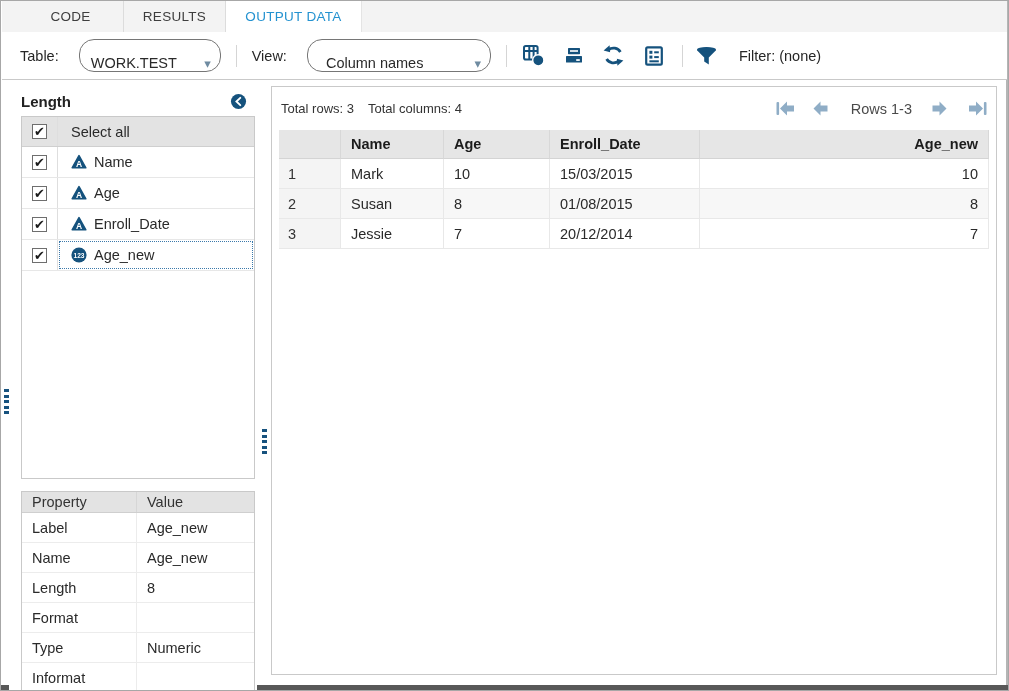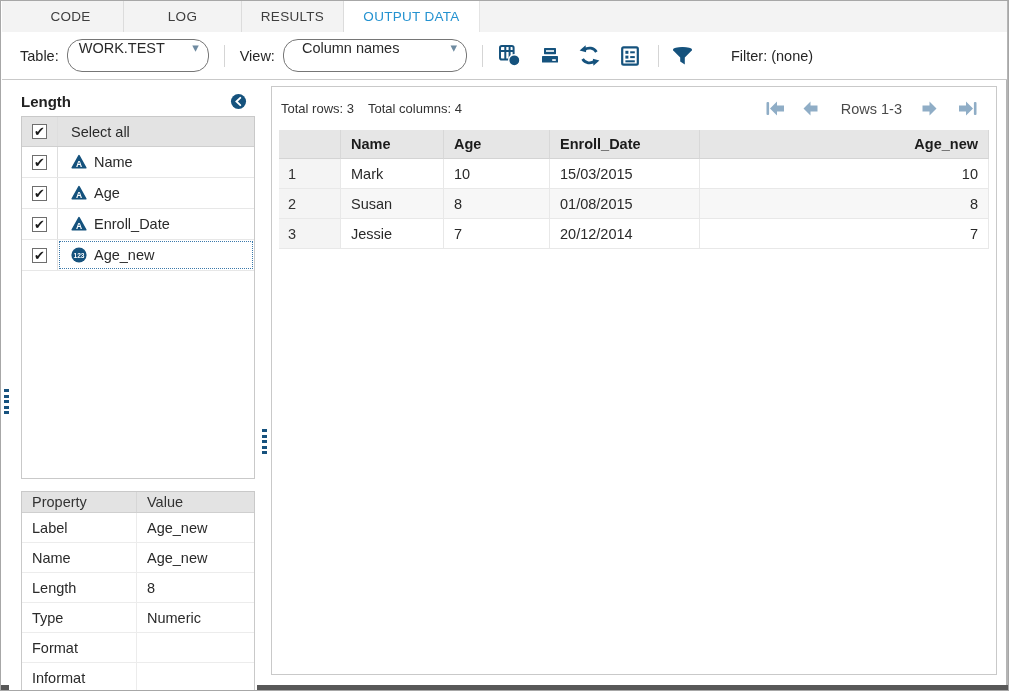--- a/index.html
+++ b/index.html
@@ -17,30 +17,30 @@
   .tab { display:flex; align-items:center; justify-content:center;
     font-size:13.5px; color:#3e3e3e; letter-spacing:.3px; cursor:pointer;
     border-right:1px solid #dcdcdc; }
   .tab.t0 { width:106px; } .tab.t1 { width:118px; } .tab.t2 { width:102px; }
   .tab.active { width:136px; background:#fff; color:#2492d0; border-right:1px solid #e4e4e4; }
   
   .toolbar { position:absolute; left:1px; top:31px; right:1px; height:48px;
     background:#fff; border-bottom:1px solid #c9c9c9;
     display:flex; align-items:center; padding-left:18px; font-size:14.5px; }
   .tb-label { color:#262626; }
-  .selectbox { margin-left:8px; height:33px; background:#fff;
-    border:1px solid #767676; border-radius:15px; display:flex; align-items:flex-start;
+  .selectbox { margin-left:20px; height:33px; background:#fff;
+    border:1px solid #767676; border-radius:15px; display:flex; align-items:flex-end;
     justify-content:space-between; padding:0 9px 0 11px; cursor:pointer; }
   .selectbox.w1 { width:142px; } .selectbox.w2 { width:184px;padding-left:18px; }
   .selectbox .chev { color:#6f8ba1; font-size:13px; margin-left:8px; font-family:"DejaVu Sans",sans-serif; }
   .tb-sep { width:1px; height:22px; background:#d5d5d5; margin:0 15px; }
   .iconbtn { width:24px; height:24px; display:flex; align-items:center; justify-content:center;
     margin-right:16px; cursor:pointer; }
   .iconbtn svg { display:block; }
-  .filter-text { color:#262626; margin-left:20px; }
+  .filter-text { color:#262626; margin-left:4px; }
   
   .gutter-handle { position:absolute; left:3px; top:388px; width:5px; height:26px;
     background:repeating-linear-gradient(to bottom,#17527e 0 3px,transparent 3px 5.6px); cursor:ew-resize; }
   .vsplit-handle { position:absolute; left:261px; top:428px; width:5px; height:26px;
     background:repeating-linear-gradient(to bottom,#17527e 0 3px,transparent 3px 5.6px); cursor:ew-resize; }
   .hsplit-handle { position:absolute; left:120px; top:484px; width:28px; height:5px;
     background:repeating-linear-gradient(to right,#17527e 0 3px,transparent 3px 5.6px); cursor:ns-resize; }
   
   .colpanel { position:absolute; left:8px; top:79px; width:248px; bottom:0; background:#fff; }
   .colpanel-head { position:absolute; left:12px; right:10px; top:10px; height:22px;
@@ -67,21 +67,21 @@
   .prop-cell-k { width:115px; padding-left:10px; align-self:stretch; display:flex; align-items:center;
     border-right:1px solid #ececec; }
   .prop-row.header .prop-cell-k { border-right:1px solid #d6d6d6; }
   .prop-cell-v { flex:1; padding-left:10px; }
   
   .mainpanel { position:absolute; left:270px; top:85px; width:726px; height:589px;
     border:1px solid #c9c9c9; background:#fff; }
   .infobar { position:absolute; left:0; right:0; top:0; height:43px;
     display:flex; align-items:center; padding-left:9px; font-size:13px; color:#333; }
   .infobar .tstat { margin-right:14px; }
-  .pager { position:absolute; right:18px; top:0; height:43px; display:flex; align-items:center; gap:15px; }
+  .pager { position:absolute; right:8px; top:0; height:43px; display:flex; align-items:center; gap:15px; }
   .pager-btn { width:21px; height:17px; cursor:pointer; display:flex; align-items:center; }
   .pager-label { font-size:14.5px; color:#4a4a4a; padding:0 4px; }
   
   .grid { position:absolute; left:7px; right:7px; top:43px; font-size:14.5px; }
   .g-row { display:flex; height:30px; }
   .g-row.header { height:29px; background:#e6e6e6; font-weight:bold; color:#1c1c1c; }
   .g-cell { display:flex; align-items:center; padding:0 10px;
     border-right:1px solid #e8e8e8; border-bottom:1px solid #e8e8e8; overflow:hidden; }
   .g-row.header .g-cell { border-right:1px solid #d8d8d8; border-bottom:1px solid #d4d4d4; }
   .c-num { width:62px; padding-left:9px; }
@@ -92,23 +92,20 @@
 </style>
 </head>
 <body>
 
 <div class="window">
 
   <div class="tabbar">
     <div class="tab t0">
         <span>CODE</span>
       </div>
-    <div class="tab t1">
-        <span>LOG</span>
-      </div>
     <div class="tab t2">
         <span>RESULTS</span>
       </div>
     <div class="tab active">
         <span>OUTPUT DATA</span>
       </div>
   </div>
 
   <div class="toolbar">
     <span class="tb-label">Table:</span>
@@ -270,26 +267,26 @@
       </div>
       <div class="prop-row">
         <div class="prop-cell-k">Name</div>
         <div class="prop-cell-v">Age_new</div>
       </div>
       <div class="prop-row">
         <div class="prop-cell-k">Length</div>
         <div class="prop-cell-v">8</div>
       </div>
       <div class="prop-row">
+        <div class="prop-cell-k">Format</div>
+        <div class="prop-cell-v"></div>
+      </div>
+      <div class="prop-row">
         <div class="prop-cell-k">Type</div>
         <div class="prop-cell-v">Numeric</div>
-      </div>
-      <div class="prop-row">
-        <div class="prop-cell-k">Format</div>
-        <div class="prop-cell-v"></div>
       </div>
       <div class="prop-row">
         <div class="prop-cell-k">Informat</div>
         <div class="prop-cell-v"></div>
       </div>
     </div>
   </div>
 
   <div class="mainpanel">
     <div class="infobar">

